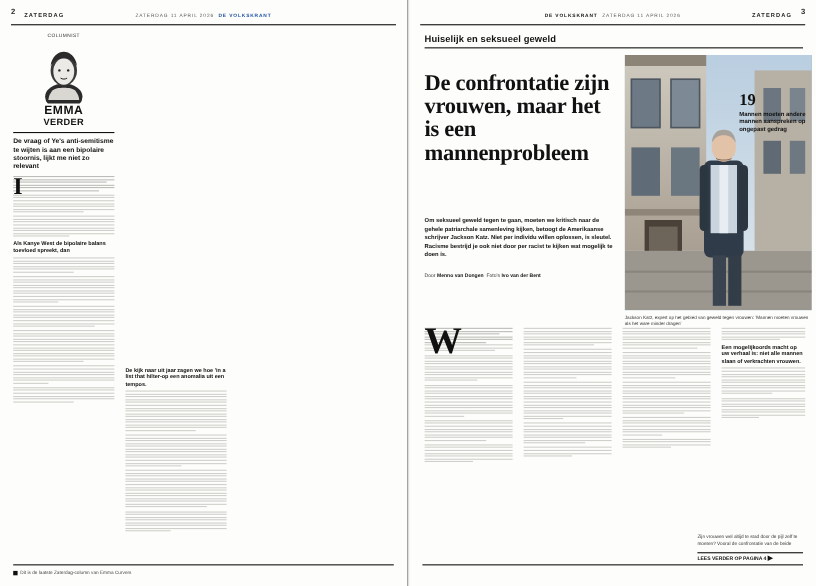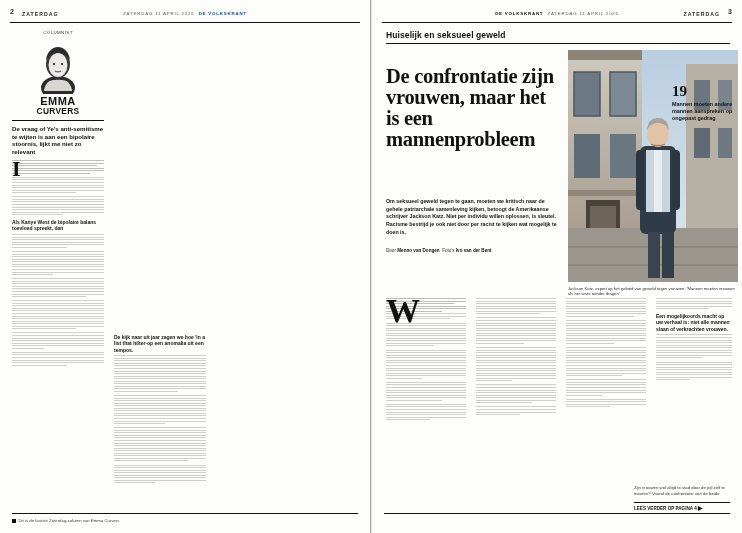--- a/index.html
+++ b/index.html
@@ -170,21 +170,21 @@
             <ellipse cx="28" cy="27" rx="9.5" ry="12" fill="#eceae6"></ellipse>
             <path d="M16 22c1-9 7-13 12-13s11 4 12 13c-3-5-7-7-12-7s-9 2-12 7z" fill="#2b2b2b"></path>
             <circle cx="24" cy="26" r="1.1" fill="#222"></circle>
             <circle cx="32" cy="26" r="1.1" fill="#222"></circle>
             <path d="M25 33c1.6 1.2 4.4 1.2 6 0" stroke="#222" stroke-width="0.9" fill="none"></path>
             <path d="M18 44c3-3 17-3 20 0 3 3 4 7 4 9H14c0-2 1-6 4-9z" fill="#d9d7d2"></path>
           </svg>
         </div>
         <div class="colname">
           <span class="n1">EMMA</span>
-          <span class="n2">CURVERS</span>
+          <span class="n2">VERDER</span>
         </div>
         <div class="colrule"></div>
         <div class="coldek">De vraag of Ye's anti-semitisme te wijten is aan een bipolaire stoornis, lijkt me niet zo relevant</div>
       </div>
 
       <div class="col" style="left:12px;top:160px;width:92px;">
         <div class="para">
           <span class="dropcap">I</span>
           <div class="ln d"></div>
             <div class="ln d"></div>

